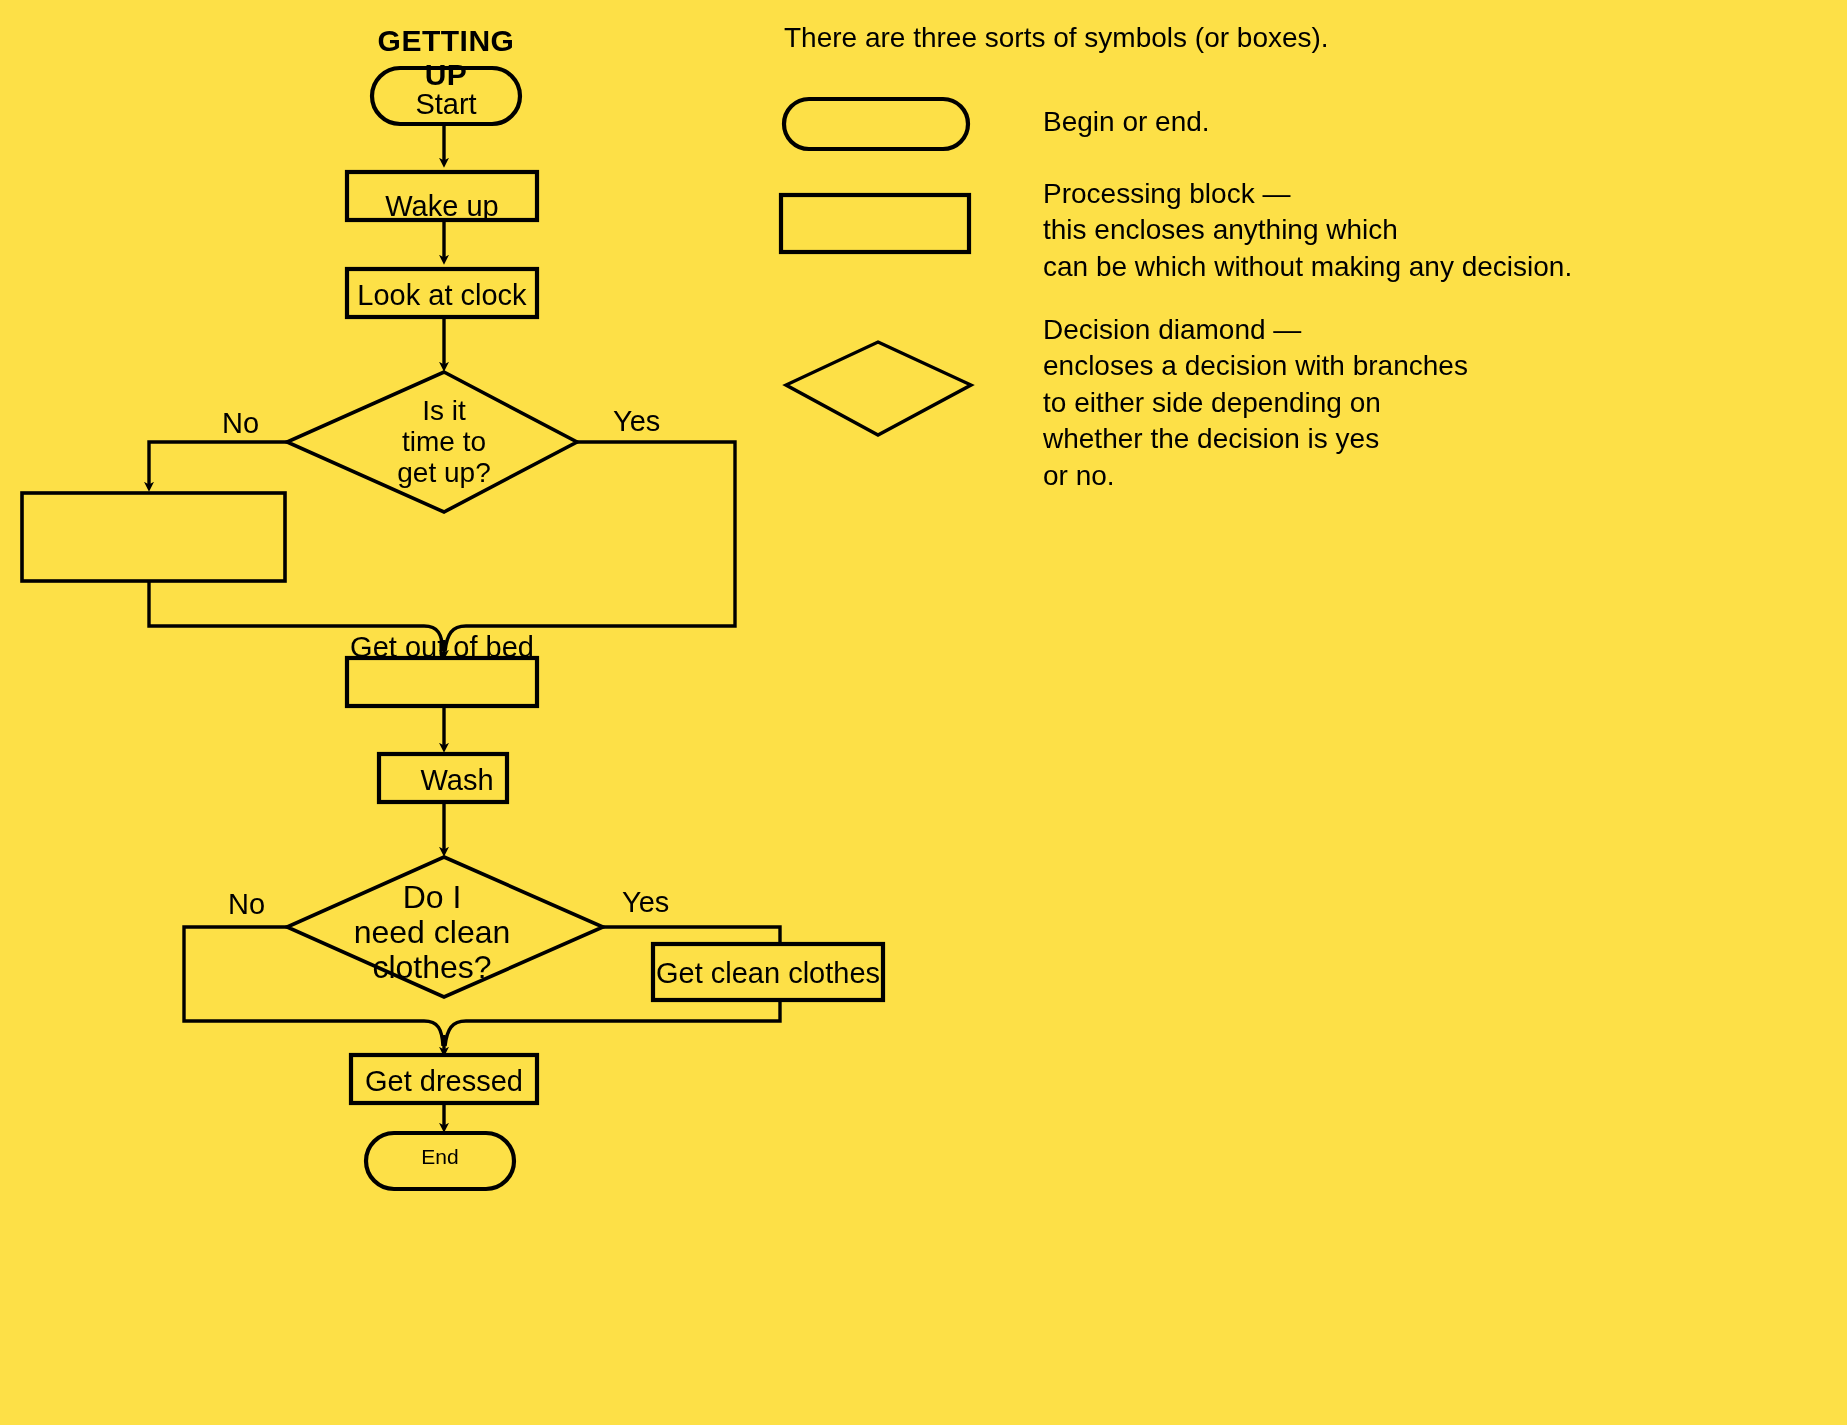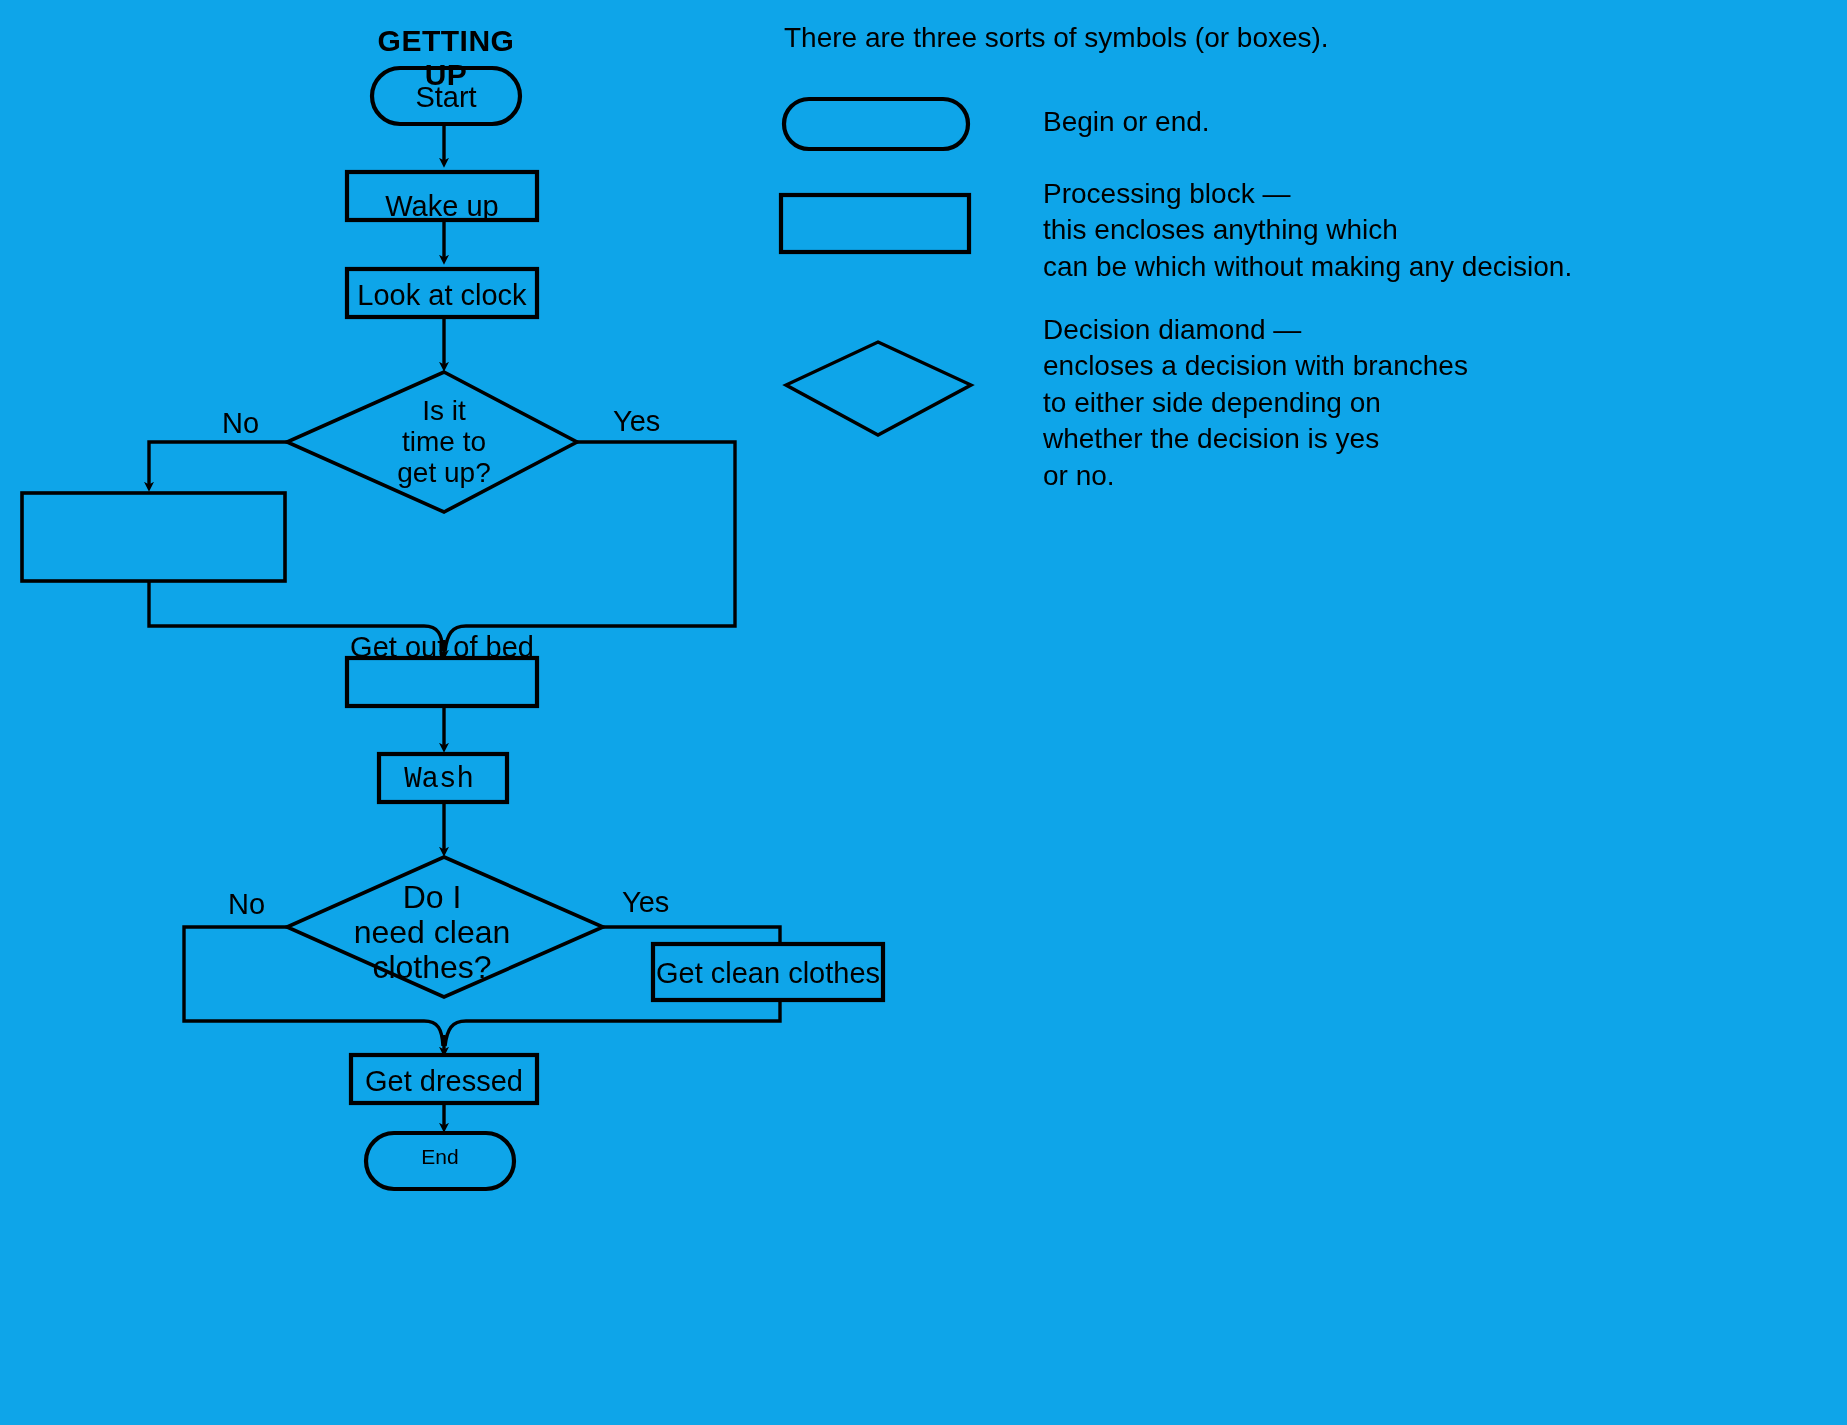--- a/index.html
+++ b/index.html
@@ -8,21 +8,21 @@
     background: #ffffff;
   }
   body {
     font-family: "Liberation Sans", sans-serif;
     color: #000000;
   }
   #page {
     position: relative;
     width: 1847px;
     height: 1425px;
-    background: #0ea5e9;
+    background: #fde047;
     overflow: hidden;
   }
   #svg-layer {
     position: absolute;
     left: 0;
     top: 0;
     width: 1847px;
     height: 1425px;
   }
   .node-text {
@@ -127,34 +127,34 @@
       <rect x="366" y="1133" width="148" height="56" rx="28" ry="28" stroke-width="4.2"></rect>
 
       <rect x="784" y="99" width="184" height="50" rx="25" ry="25" stroke-width="4.2"></rect>
       <rect x="781" y="195" width="188" height="57" stroke-width="4.2"></rect>
       <polygon points="878,342 971,385 878,435 786,385" stroke-width="3.4"></polygon>
     </g>
   </svg>
 
   <div class="chart-title" style="left:356px; top:24px; width:180px; text-align:center;">GETTING UP</div>
 
-  <div class="node-text" style="left:372px; top:81px; width:148px; font-size:29px;">Start</div>
+  <div class="node-text" style="left:372px; top:88px; width:148px; font-size:29px;">Start</div>
 
   <div class="node-text" style="left:347px; top:190px; width:190px; font-size:29px;">Wake up</div>
 
   <div class="node-text" style="left:347px; top:279px; width:190px; font-size:29px;">Look at clock</div>
 
   <div class="node-text" style="left:344px; top:396px; width:200px; font-size:28px; line-height:1.10;">Is it
 time to
 get up?</div>
 
 
   <div class="node-text" style="left:347px; top:631px; width:190px; font-size:29px;">Get out of bed</div>
 
-  <div class="node-text" style="left:375px; top:764px; width:128px; font-size:29px;font-family:Liberation Mono, monospace;">Wash</div>
+  <div class="node-text" style="left:393px; top:764px; width:128px; font-size:29px;">Wash</div>
 
   <div class="node-text" style="left:332px; top:880px; width:200px; font-size:32px; line-height:1.10;">Do I
 need clean
 clothes?</div>
 
   <div class="node-text" style="left:653px; top:957px; width:230px; font-size:29px;">Get clean clothes</div>
 
   <div class="node-text" style="left:351px; top:1065px; width:186px; font-size:29px;">Get dressed</div>
 
   <div class="node-text" style="left:366px; top:1145px; width:148px; font-size:21px;">End</div>

